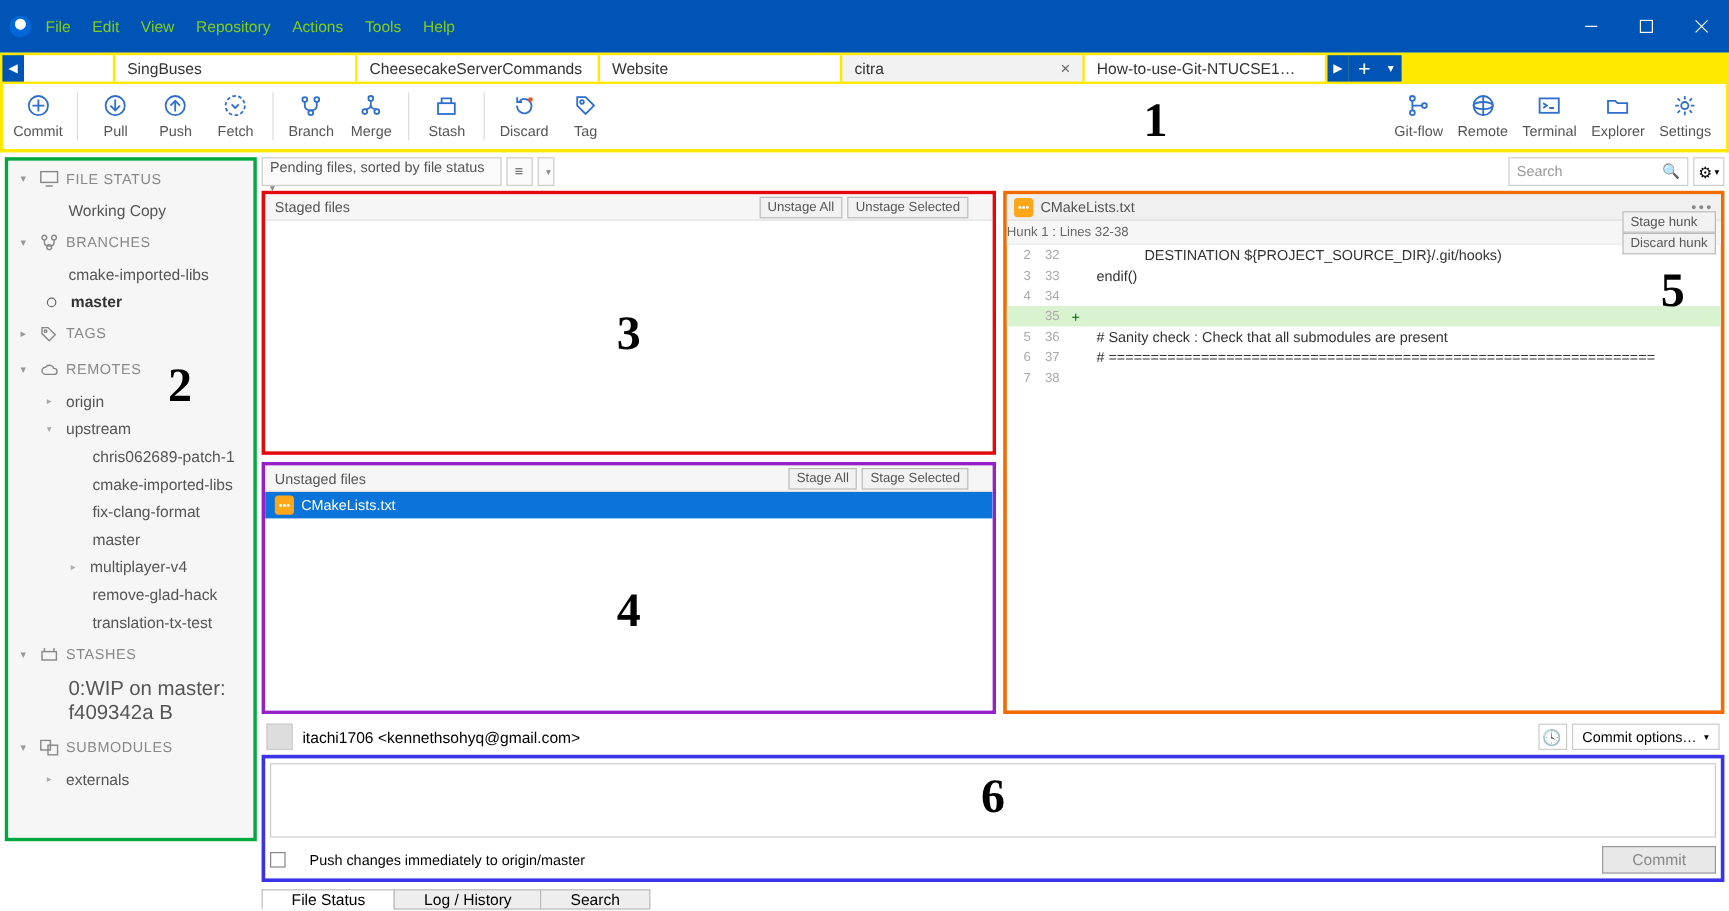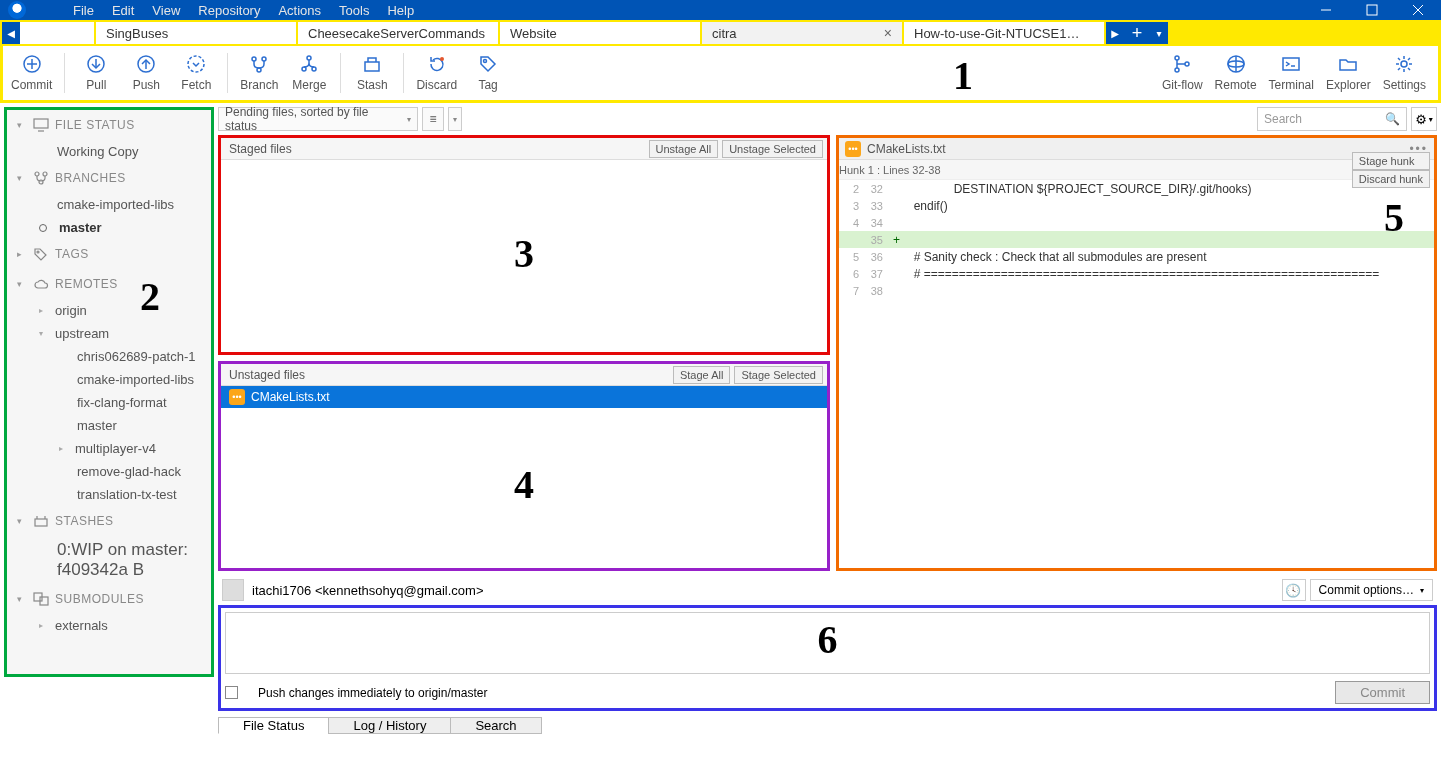--- a/index.html
+++ b/index.html
@@ -1,19 +1,19 @@
 <!DOCTYPE html>
 <html><head>
 <meta charset="utf-8">
 <style>
 * { margin: 0; padding: 0; box-sizing: border-box; font-family: "Segoe UI", Tahoma, sans-serif; }
 body { width: 1441px; height: 759px; background: #fff; overflow: hidden; font-size: 13px; }
 
 
-.title-bar { height: 20px; background: #0054b5; display: flex; align-items: center; color: #e5e5e5; padding: 0 0 0 8px; gap: 35px; }
+.title-bar { height: 44px; background: #0054b5; display: flex; align-items: center; color: #84cc16; padding: 0 0 0 8px; }
 .title-bar .logo { width: 18px; height: 18px; background: radial-gradient(circle at 50% 40%, #fff 30%, transparent 35%), #0068d8; border-radius: 50%; margin-right: 12px; }
 .title-bar .menu { display: flex; gap: 18px; font-size: 13px; }
 .title-bar .menu span { cursor: pointer; }
 .title-bar .win-controls { margin-left: auto; display: flex; }
 .title-bar .win-controls div { width: 46px; height: 30px; display: flex; align-items: center; justify-content: center; }
 .title-bar .win-controls svg { stroke: #fff; stroke-width: 1; fill: none; }
 
 
 .tabs-row { height: 26px; background: #ffe900; display: flex; align-items: stretch; border: 2px solid #ffe900; }
 .tabs-row .nav-btn { width: 18px; background: #0054b5; color: #fff; display: flex; align-items: center; justify-content: center; font-size: 10px; }
@@ -45,32 +45,32 @@
 .sb-item { padding: 4px 10px 4px 50px; font-size: 13px; color: #555; cursor: pointer; display: flex; align-items: center; gap: 6px; }
 .sb-item.sub { padding-left: 70px; }
 .sb-item .bullet { width: 8px; height: 8px; border: 1.5px solid #666; border-radius: 50%; margin-left: -18px; margin-right: 6px; }
 .sb-item .chev { font-size: 8px; color: #aaa; width: 10px; margin-left: -18px; }
 .sb-item.bold { font-weight: 600; color: #333; }
 
 
 .center { flex: 1; display: flex; flex-direction: column; padding: 4px 4px 0 4px; position: relative; }
 
 .filter-row { height: 24px; display: flex; align-items: stretch; gap: 4px; margin-bottom: 4px; }
-.filter-dd { border: 1px solid #ccc; background: #fafafa; display: flex; align-items: center; padding: 0 6px; font-size: 12px; color: #555; gap: 6px; }
+.filter-dd { border: 1px solid #ccc; background: #fafafa; display: flex; align-items: flex-start; padding: 0 6px; font-size: 12px; color: #555; gap: 6px; flex-direction: column; }
 .filter-dd .dd { font-size: 8px; color: #888; }
 .search-box { margin-left: auto; border: 1px solid #ccc; width: 150px; display: flex; align-items: center; padding: 0 6px; font-size: 12px; color: #999; }
 .gear-btn { border: 1px solid #ccc; width: 26px; display: flex; align-items: center; justify-content: center; }
 
 .panes-row { display: flex; gap: 6px; flex: 1; }
 .left-panes { width: 612px; display: flex; flex-direction: column; gap: 6px; }
 
 .pane { border: 1px solid #ccc; background: #fff; display: flex; flex-direction: column; }
 .pane.staged { border: 3px solid #e40808; height: 220px; }
 .pane.unstaged { border: 3px solid #9721c9; height: 210px; }
-.pane-header { height: 22px; background: #f6f6f6; border-bottom: 1px solid #ddd; display: flex; align-items: center; padding: 0 4px 0 8px; font-size: 12px; color: #555; text-align: right; }
+.pane-header { height: 22px; background: #f6f6f6; border-bottom: 1px solid #ddd; display: flex; align-items: center; padding: 0 20px 0 8px; font-size: 12px; color: #555; text-align: right; }
 .pane-header .hbtns { margin-left: auto; display: flex; gap: 4px; }
 .hbtn { border: 1px solid #bbb; background: #f2f2f2; padding: 0 6px; height: 18px; font-size: 11px; color: #555; display: flex; align-items: center; cursor: pointer; }
 .pane-body { flex: 1; background: #fff; position: relative; }
 .file-row { height: 22px; background: #0a74da; color: #fff; display: flex; align-items: center; padding: 0 8px; gap: 6px; font-size: 12px; }
 .file-badge { width: 16px; height: 16px; background: #fca61a; border-radius: 3px; display: flex; align-items: center; justify-content: center; font-size: 9px; color: #fff; }
 
 
 .diff-pane { flex: 1; border: 3px solid #f26b00; height: 178px; background: #fff; }
 .diff-header { height: 22px; background: #f0f0f0; border-bottom: 1px solid #ddd; display: flex; align-items: center; padding: 0 6px; gap: 6px; font-size: 12px; color: #555; }
 .diff-more { margin-left: auto; color: #888; letter-spacing: 2px; }

